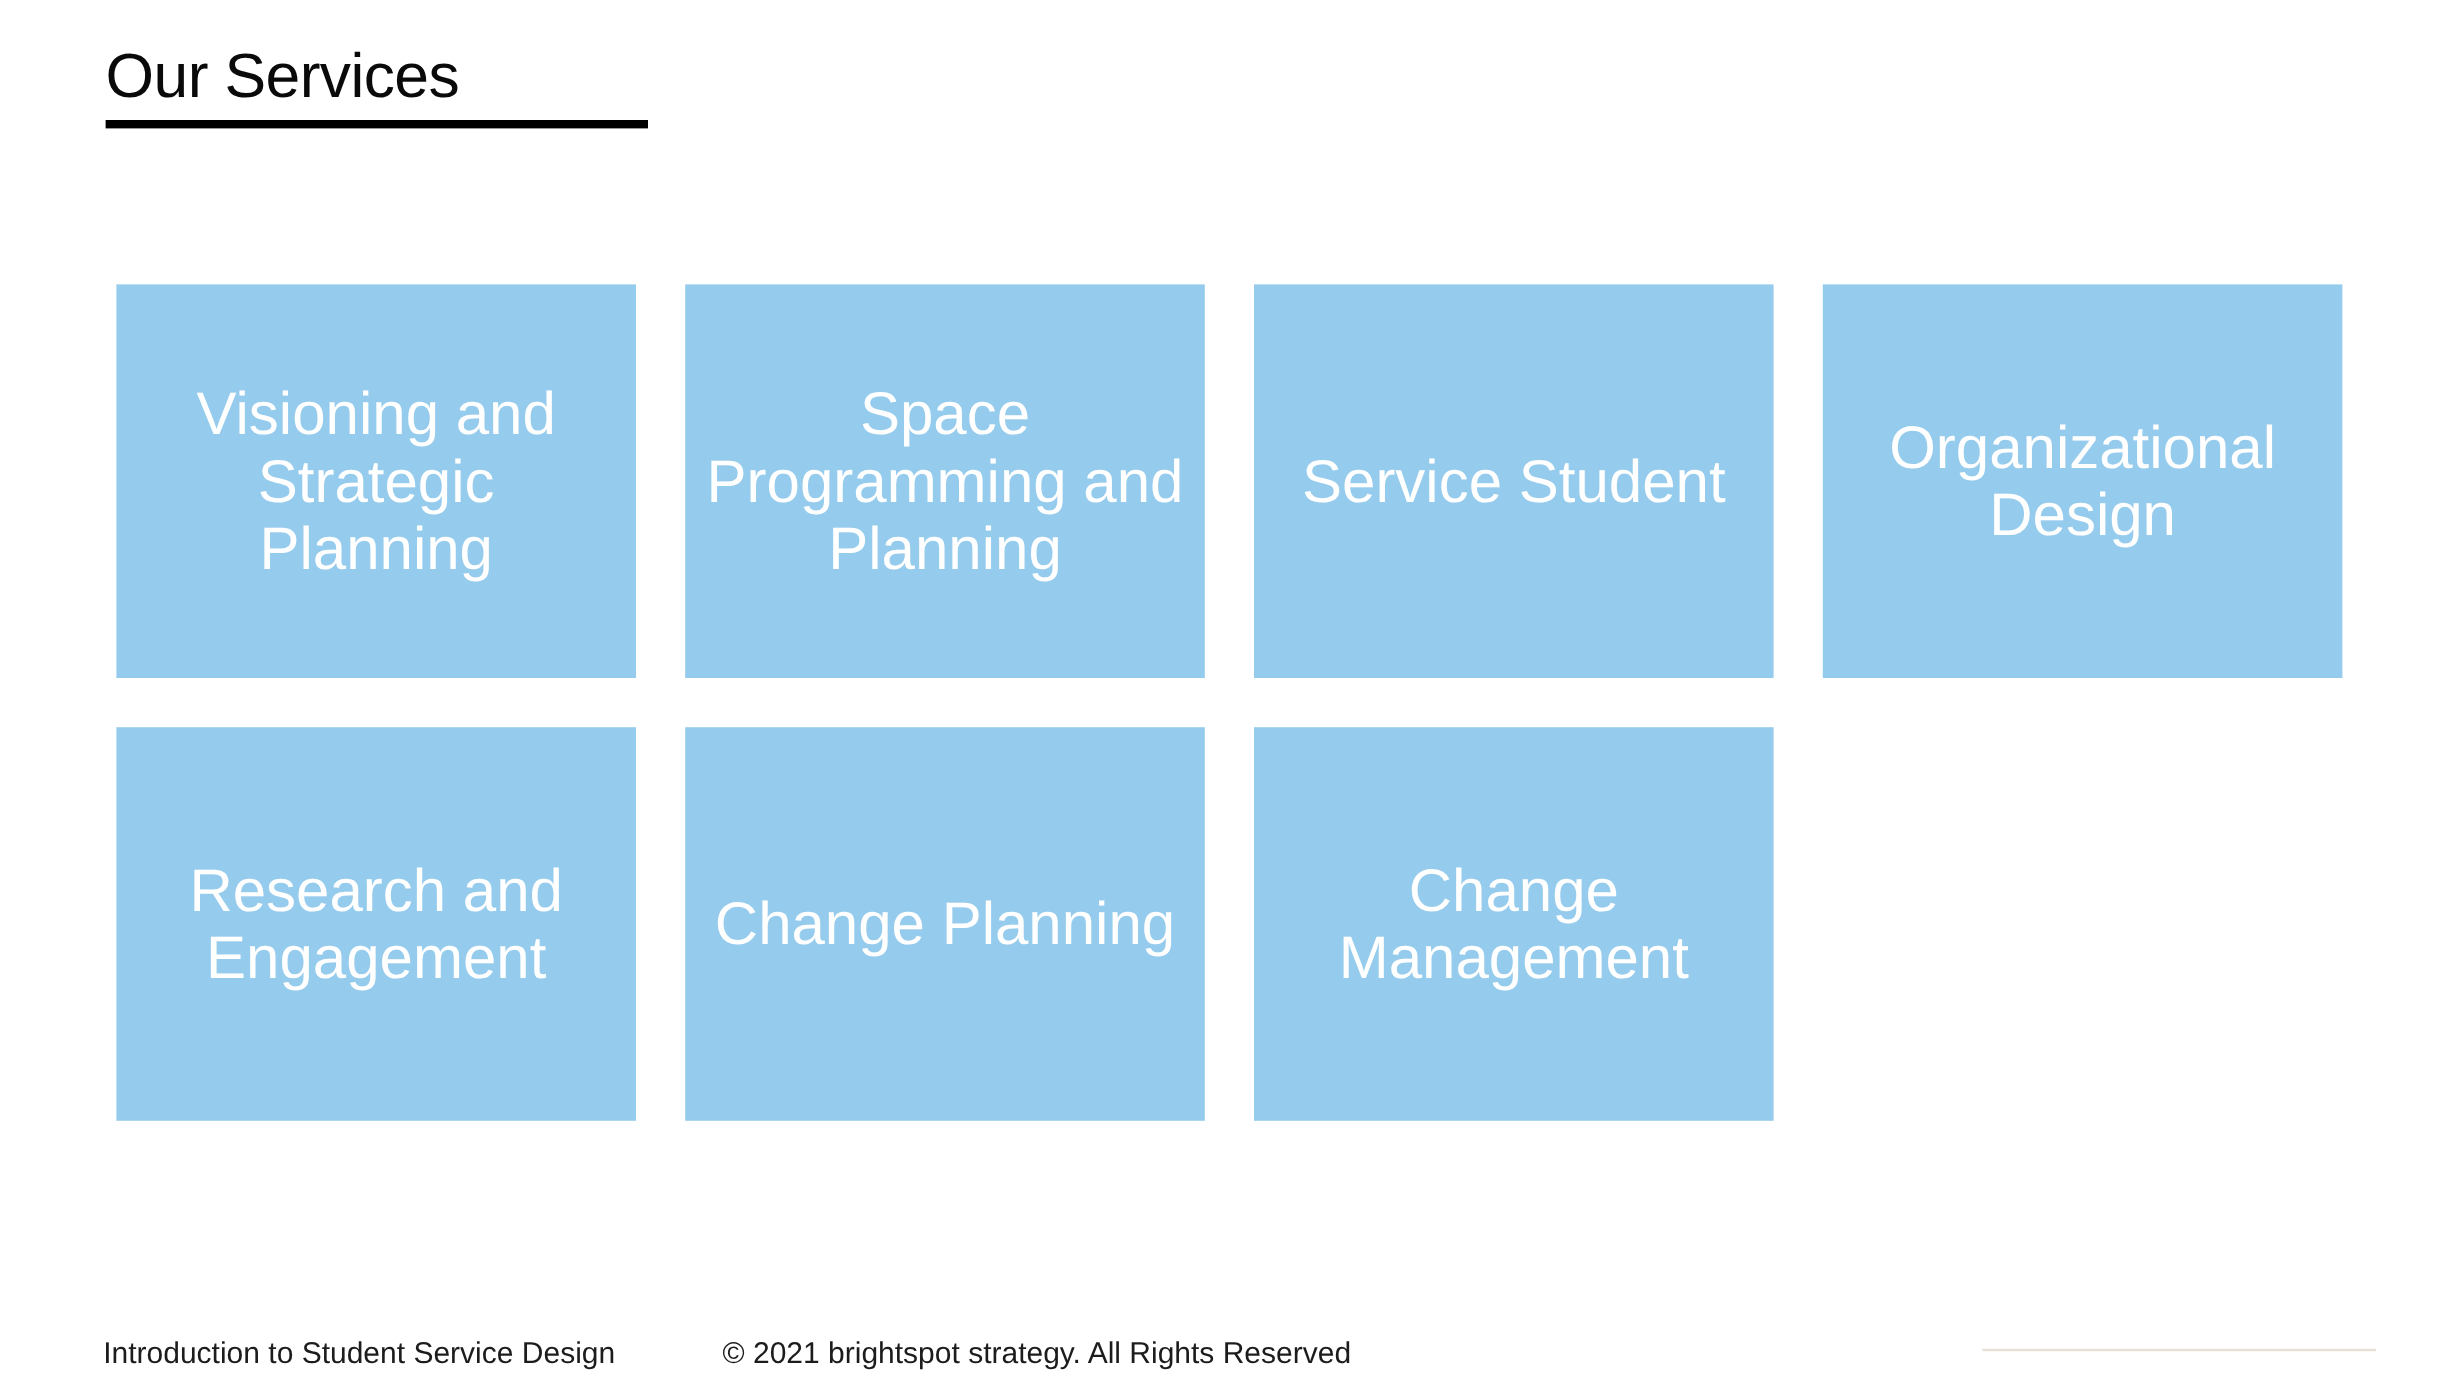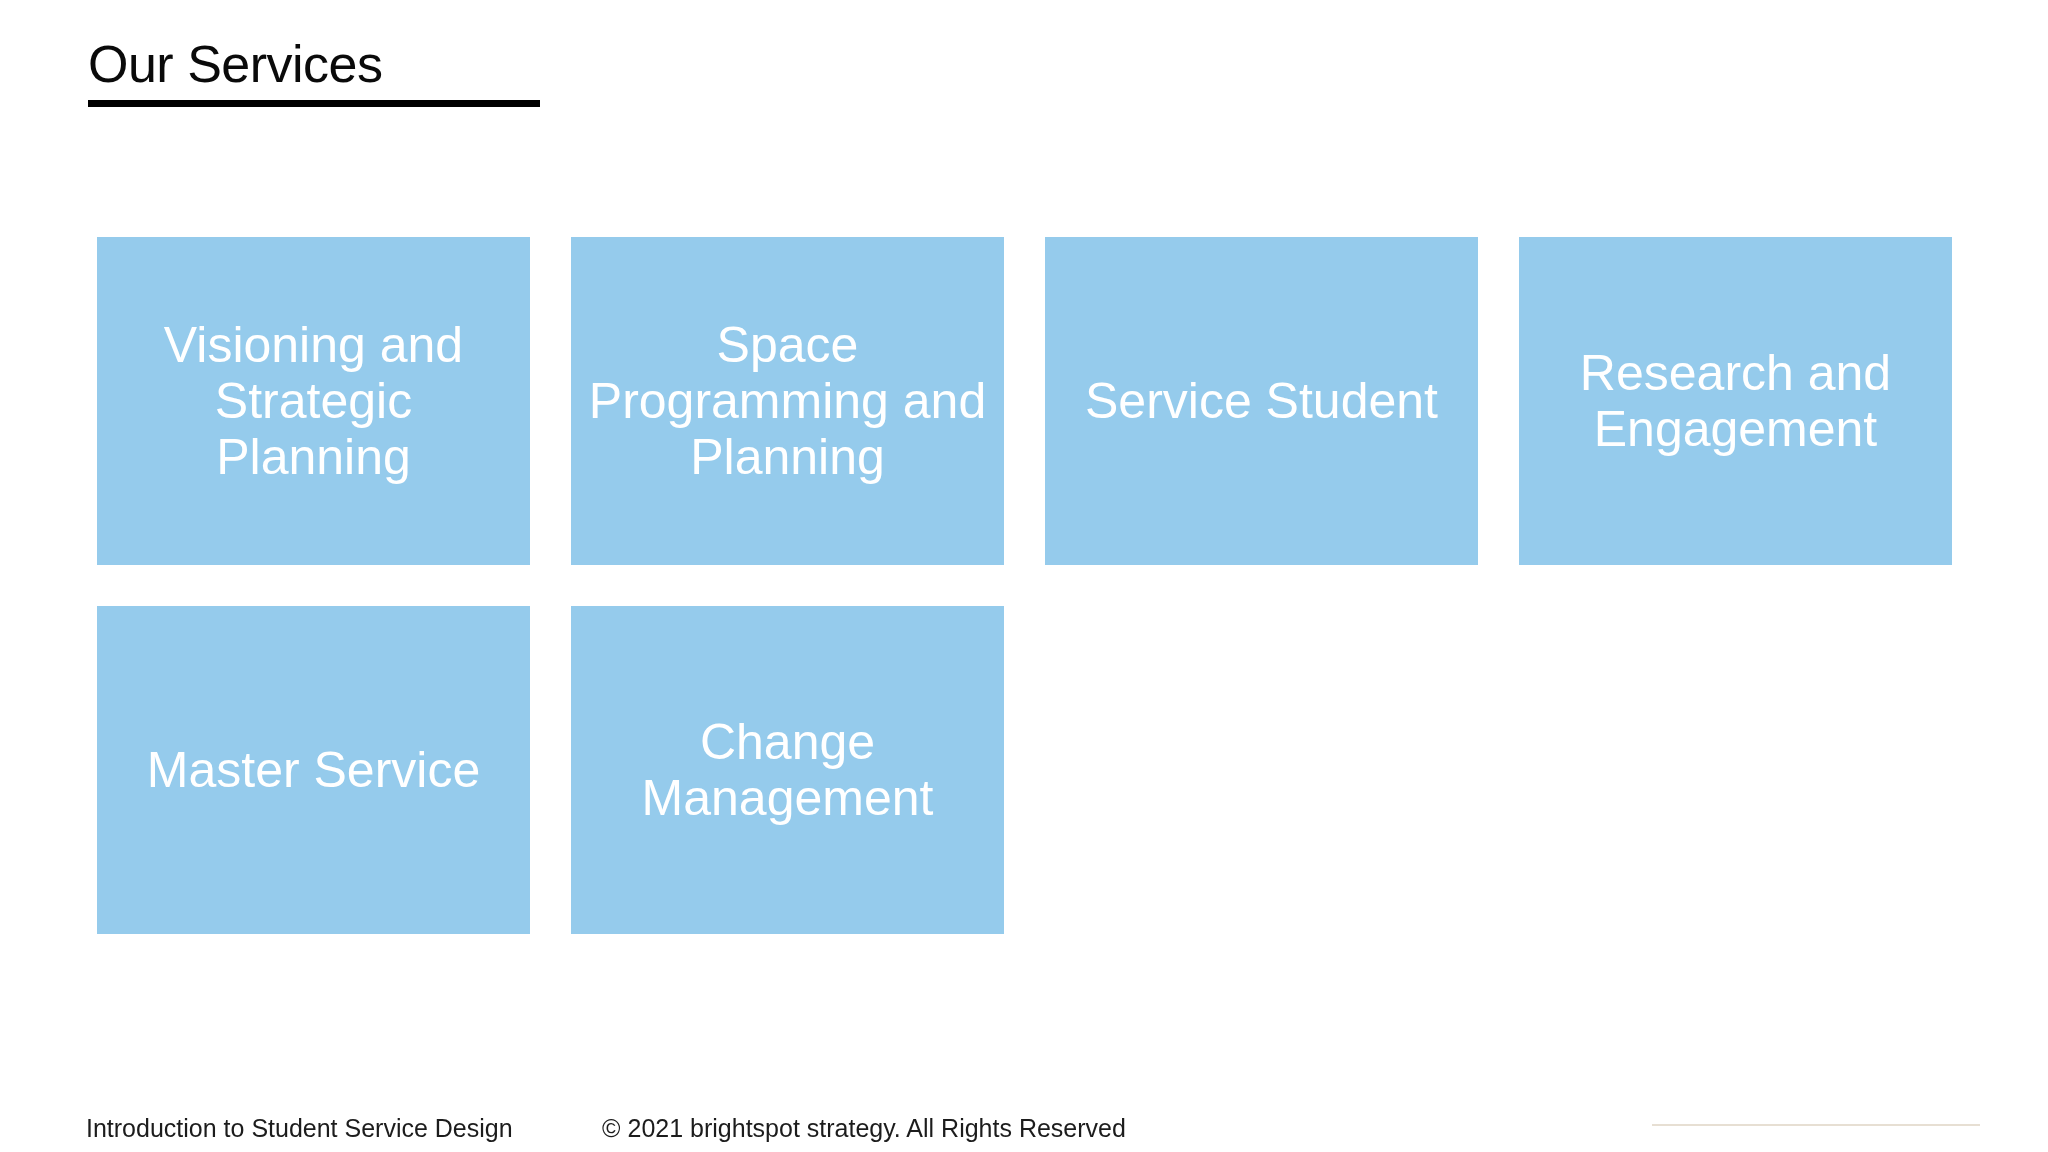--- a/index.html
+++ b/index.html
@@ -148,27 +148,30 @@
   </div>
 
   <div class="service-card">
     <span class="service-card-label">Space Programming and Planning</span>
   </div>
 
   <div class="service-card">
     <span class="service-card-label">Service Student</span>
   </div>
 
+  <div class="service-card">
+    <span class="service-card-label">Organizational Design</span>
+  </div>
 
   <div class="service-card">
     <span class="service-card-label">Research and Engagement</span>
   </div>
 
   <div class="service-card">
-    <span class="service-card-label">Master Service</span>
+    <span class="service-card-label">Change Planning</span>
   </div>
 
 
   <div class="service-card">
     <span class="service-card-label">Change Management</span>
   </div>
 
 </div>
 
 <div class="footer">

